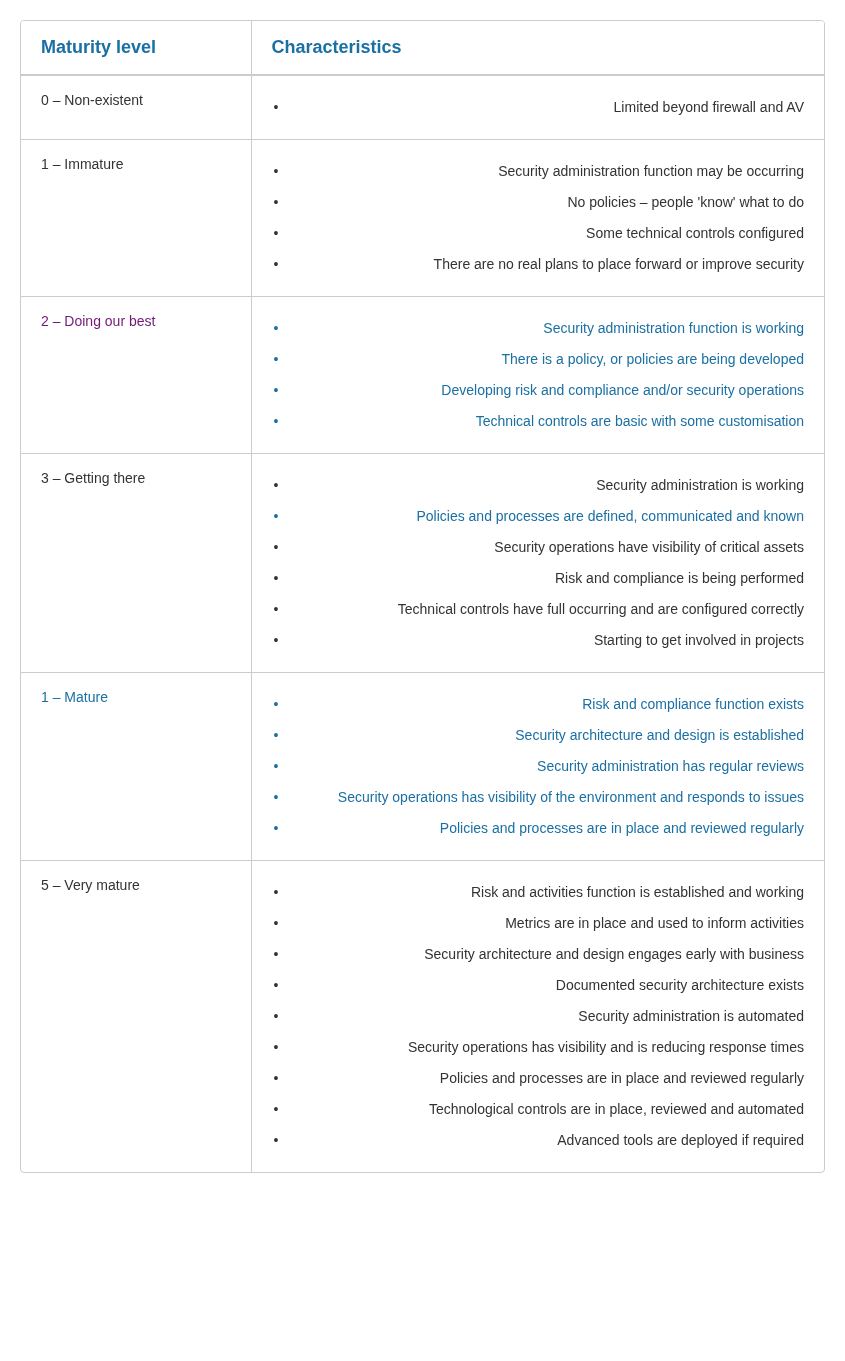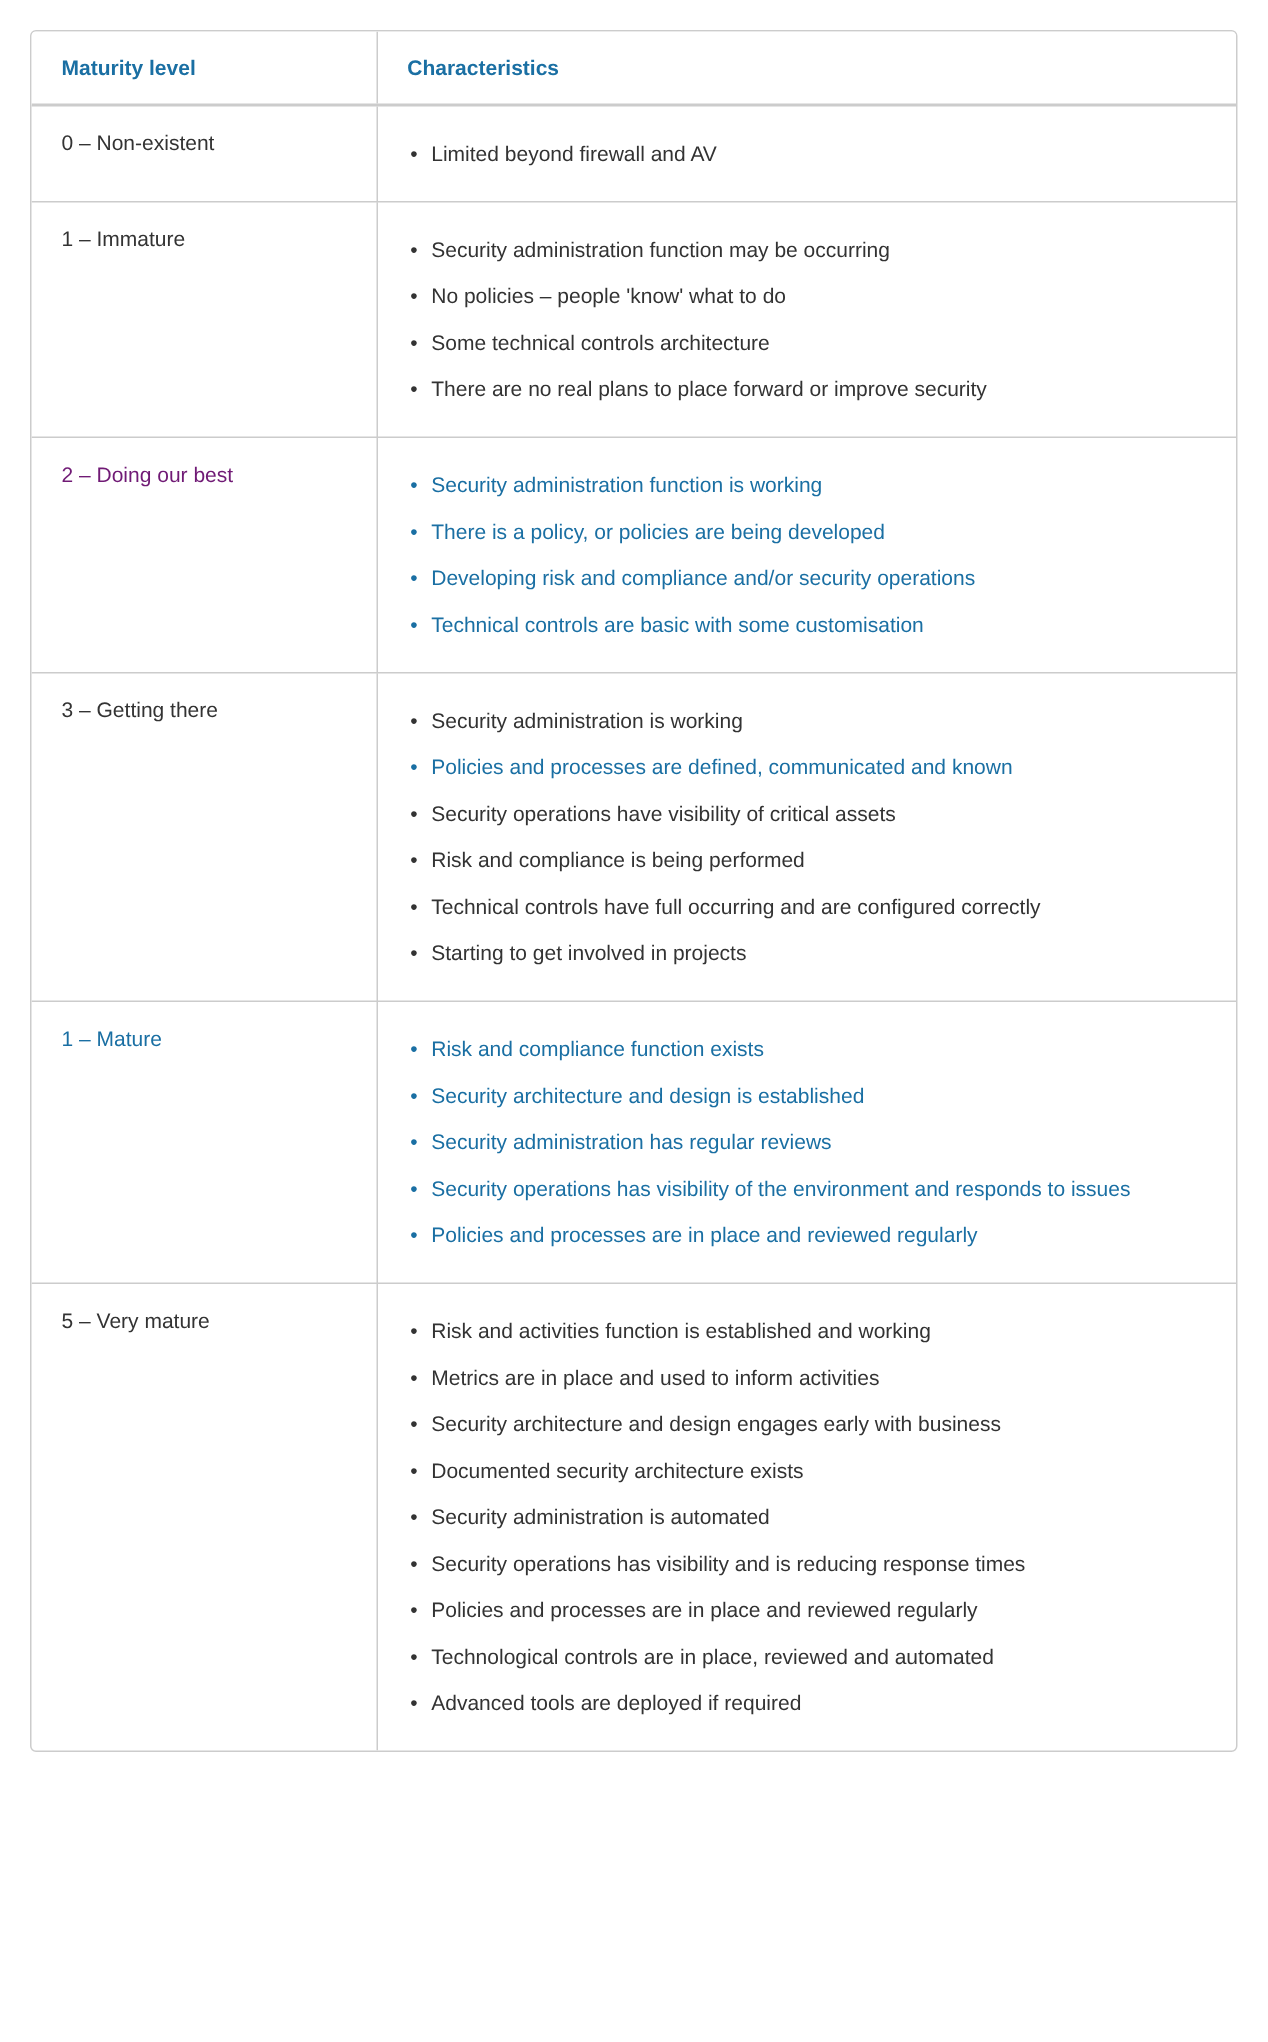--- a/index.html
+++ b/index.html
@@ -30,21 +30,21 @@
     }
 
     thead tr {
       background: #fff;
     }
 
     th {
       padding: 16px 20px;
       text-align: left;
       font-weight: bold;
-      font-size: 14px;
+      font-size: 18px;
       color: #1a6fa3;
       border-bottom: 2px solid #ccc;
     }
 
     th:first-child {
       width: 230px;
       border-right: 1px solid #ccc;
     }
 
     td {
@@ -75,20 +75,21 @@
       padding: 0;
       margin: 0;
     }
 
     .char-list li {
       padding: 5px 0;
       padding-left: 16px;
       position: relative;
       font-size: 14px;
       line-height: 1.5;
+      text-align: right;
     }
 
     .char-list li::before {
       content: "•";
       position: absolute;
       left: 2px;
       color: #333;
     }
 
     .mixed-list li.blue {
@@ -126,21 +127,21 @@
           </td>
         </tr>
         <tr>
           <td>
             <span class="level-label">1 – Immature</span>
           </td>
           <td>
             <ul class="char-list mixed-list">
               <li class="dark">Security administration function may be occurring</li>
               <li class="dark">No policies – people 'know' what to do</li>
-              <li class="dark">Some technical controls architecture</li>
+              <li class="dark">Some technical controls configured</li>
               <li class="dark">There are no real plans to place forward or improve security</li>
             </ul>
           </td>
         </tr>
         <tr>
           <td>
             <span class="level-label" style="color: #701a75;">2 – Doing our best</span>
           </td>
           <td>
             <ul class="char-list mixed-list">

